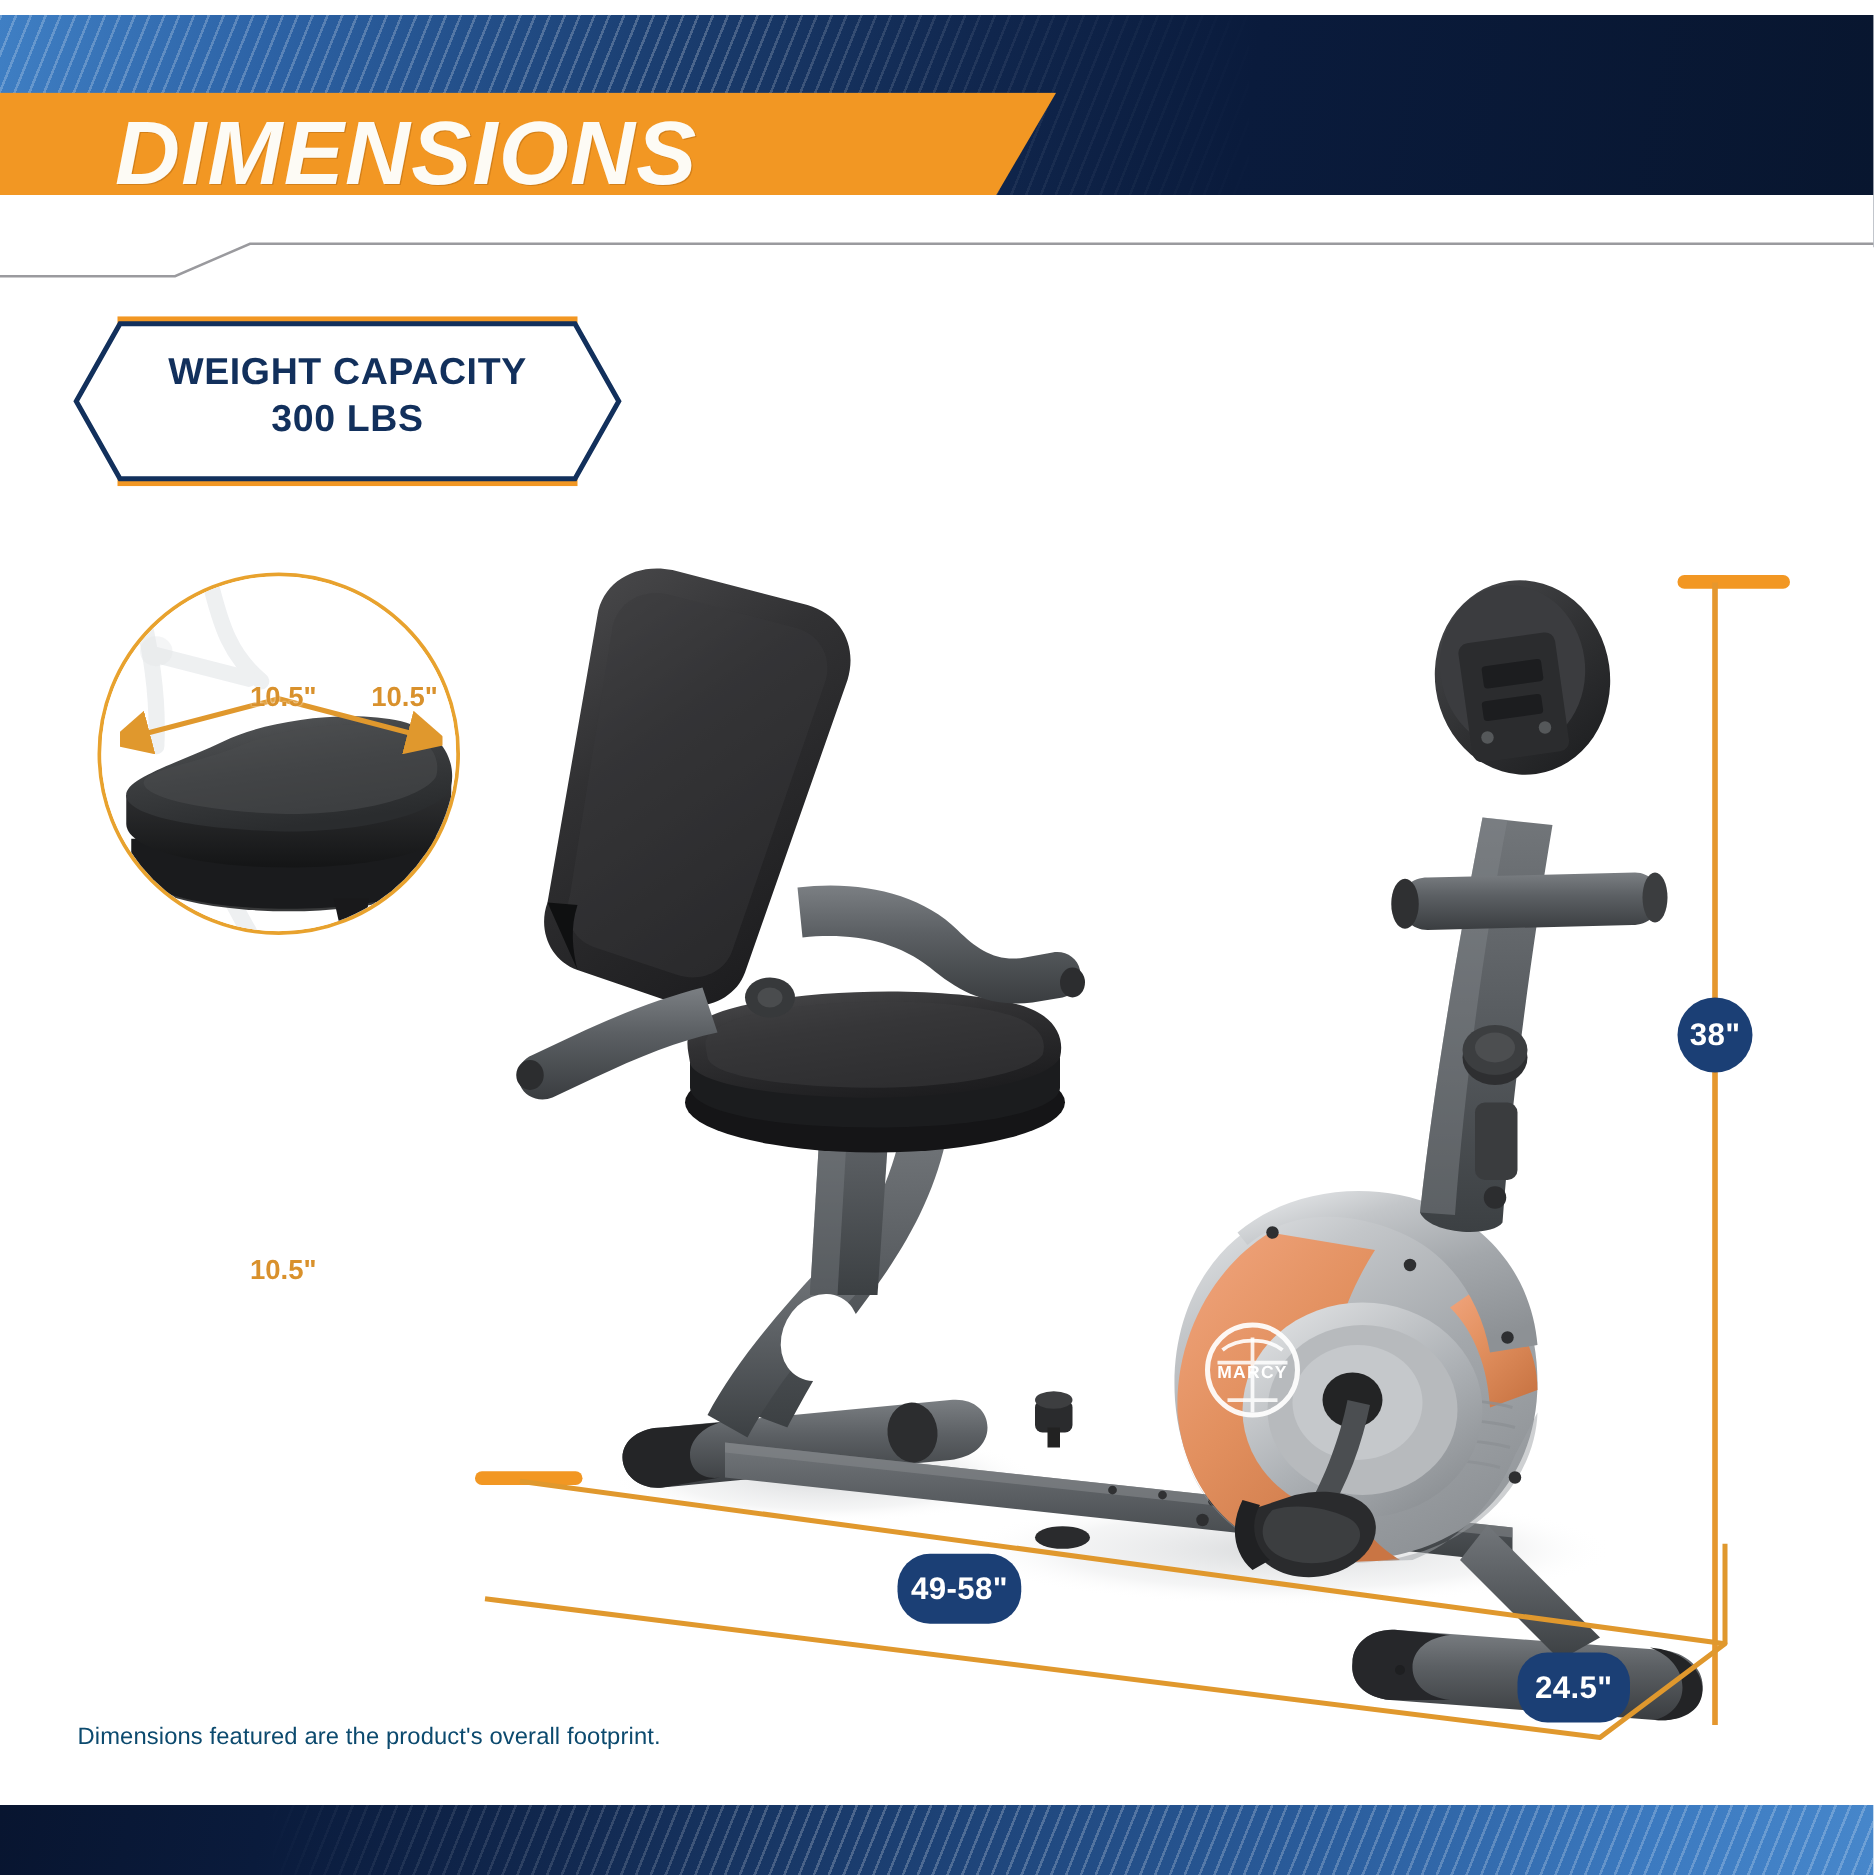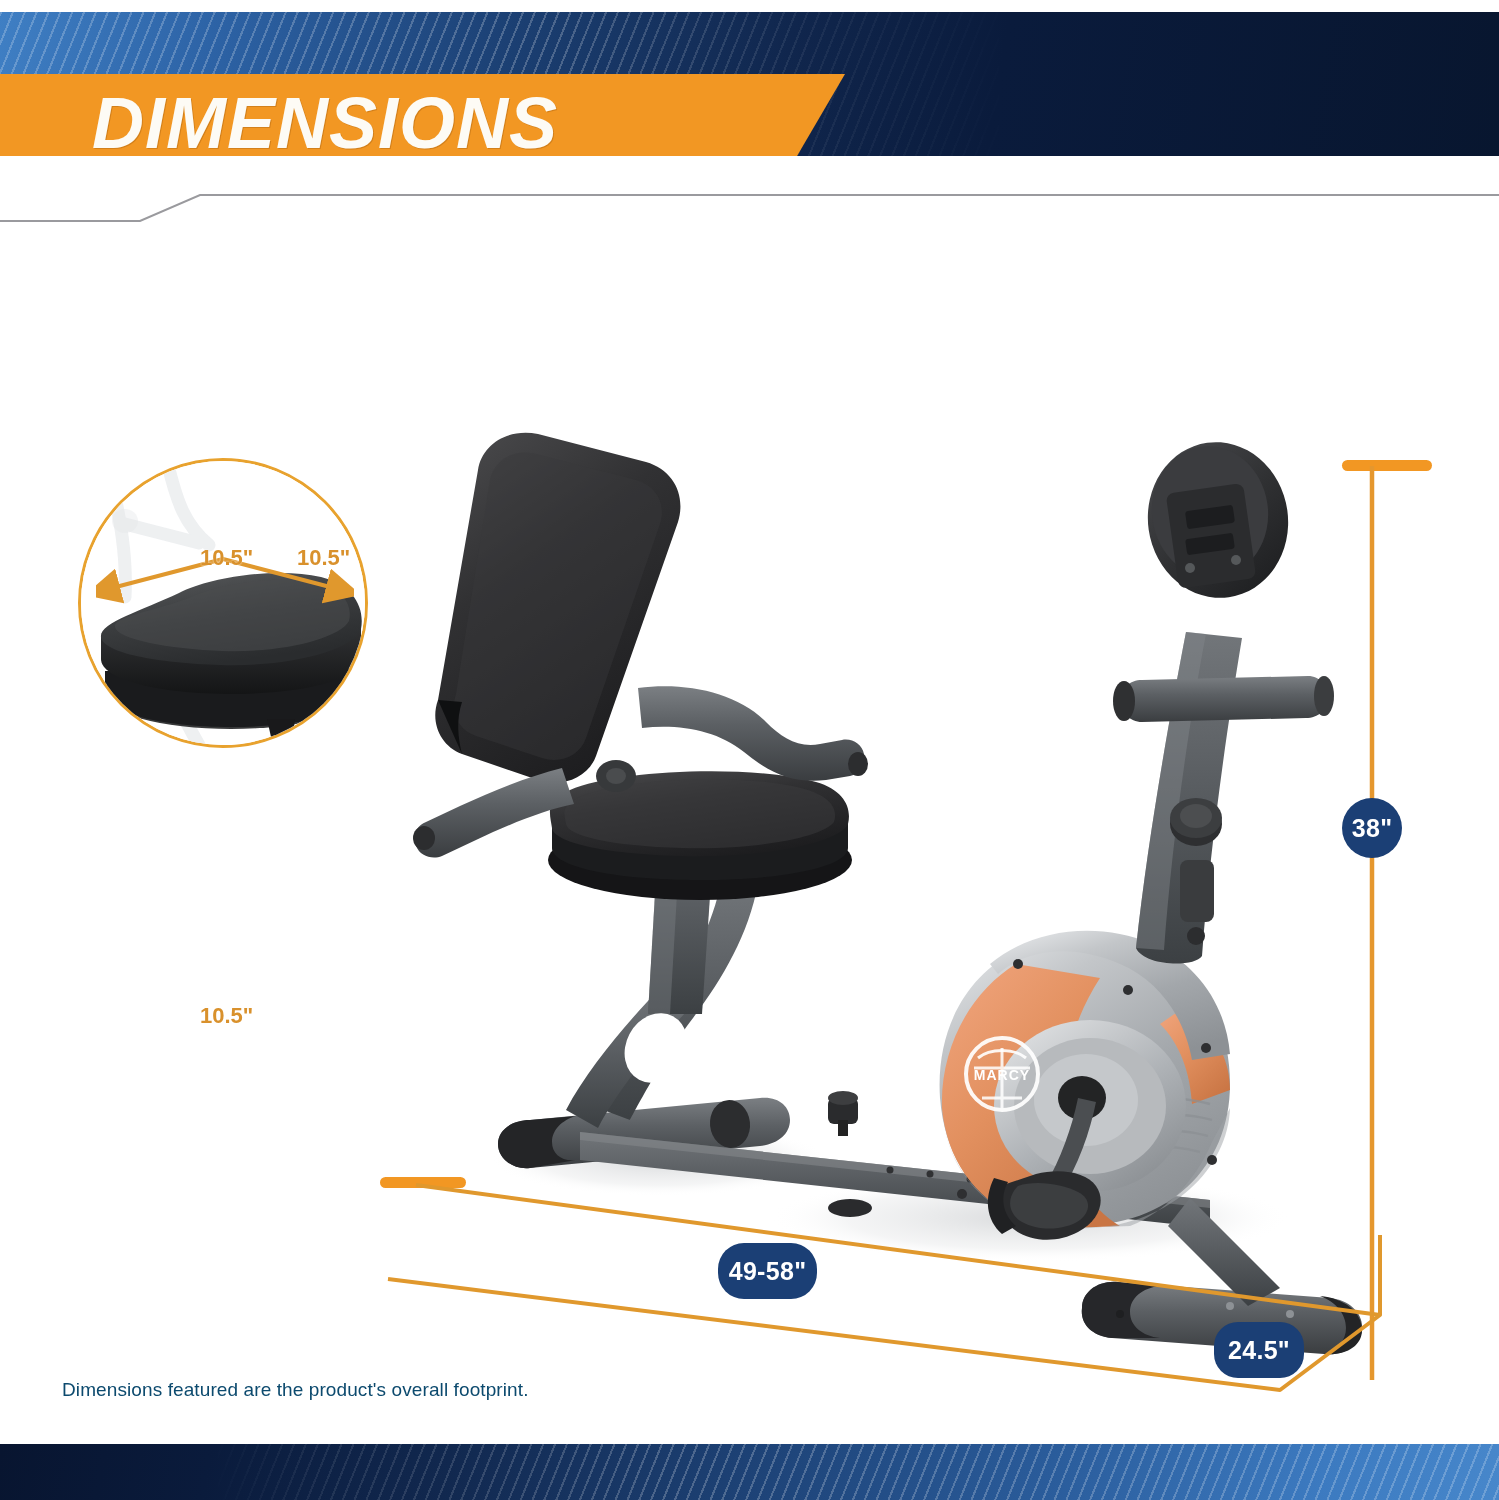--- a/index.html
+++ b/index.html
@@ -61,21 +61,21 @@
     position:absolute;left:0;top:0;width:290px;height:290px;border-radius:50%;
     border:3px solid #e8a22e;box-sizing:border-box;overflow:hidden;background:#fff;
   }
   .ins-label{
     position:absolute;color:#d9912c;font-weight:bold;font-size:22px;white-space:nowrap;
     text-shadow:0 0 2px #fff;
   }
   .ins-l1{left:120px;top:545px;}
 
   
-  .photo{position:absolute;left:330px;top:408px;width:1060px;height:950px;}
+  .photo{position:absolute;left:330px;top:430px;width:1060px;height:950px;}
 
   
   .dim-badge{
     position:absolute;background:#1b3f75;color:#ffffff;font-weight:bold;
     display:flex;align-items:center;justify-content:center;text-align:center;
     letter-spacing:.3px;
   }
   .badge-38{left:1342px;top:798px;width:60px;height:60px;border-radius:50%;font-size:25px;}
   .badge-4958{left:718px;top:1243px;width:99px;height:56px;border-radius:26px;font-size:25px;}
   .badge-245{left:1214px;top:1322px;width:90px;height:56px;border-radius:24px;font-size:25px;}
@@ -113,20 +113,31 @@
     <div class="header-bg"></div>
     <div class="header-stripes"></div>
     <div class="header-orange"></div>
     <div class="header-title">DIMENSIONS</div>
   </div>
   <div class="step-white"></div>
   <svg class="step-line" width="1499" height="36" viewBox="0 0 1499 36">
     <polyline points="0,31 140,31 200,5 1499,5" fill="none" stroke="#9a9a9e" stroke-width="2"></polyline>
   </svg>
 
+  <div class="wc-badge">
+    <svg width="440" height="136" viewBox="0 0 440 136">
+      <rect x="36" y="0" width="368" height="9" fill="#f29723"></rect>
+      <rect x="36" y="127" width="368" height="9" fill="#f29723"></rect>
+      <polygon points="38,6 402,6 437,68 402,130 38,130 3,68" fill="#ffffff" stroke="#12305c" stroke-width="4"></polygon>
+    </svg>
+    <div class="wc-text">
+      <div>WEIGHT CAPACITY</div>
+      <div>300 LBS</div>
+    </div>
+  </div>
 
   <div class="inset">
     <div class="inset-ring">
       <svg width="284" height="284" viewBox="0 0 284 284">
         <defs>
           <linearGradient id="padTop" x1="0" y1="0" x2="0.4" y2="1">
             <stop offset="0%" stop-color="#5a5c5e"></stop>
             <stop offset="55%" stop-color="#3a3c3e"></stop>
             <stop offset="100%" stop-color="#2a2c2e"></stop>
           </linearGradient>

